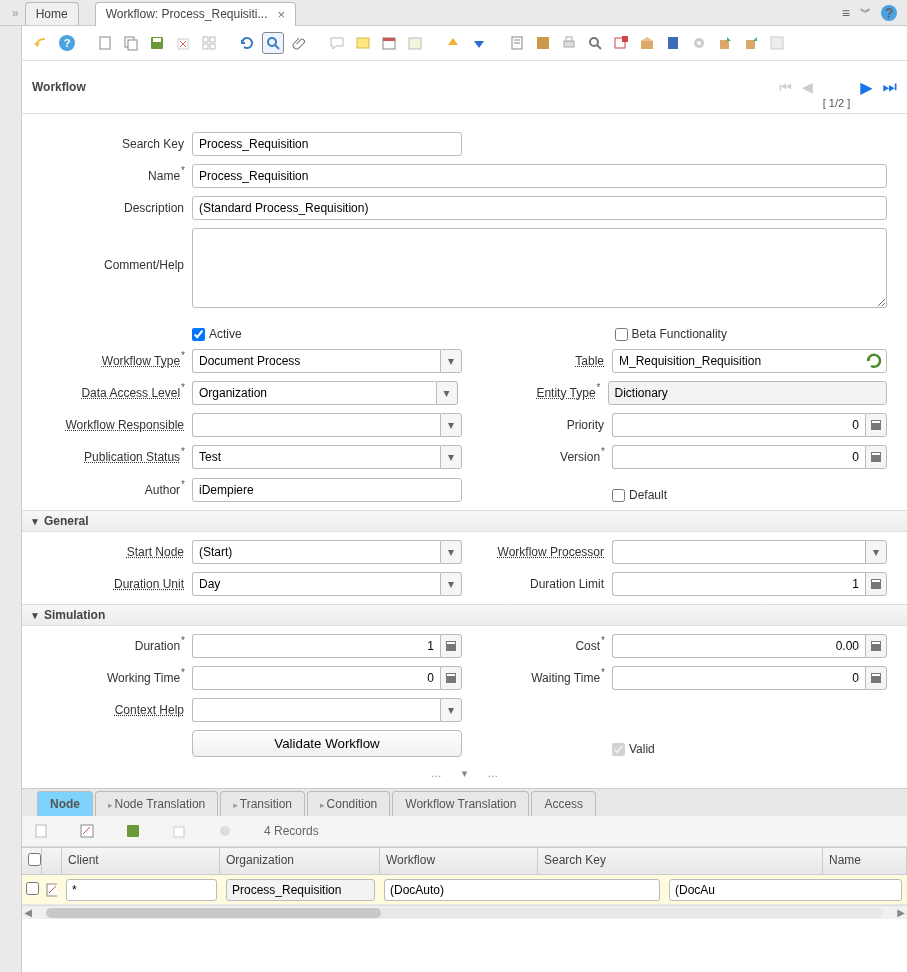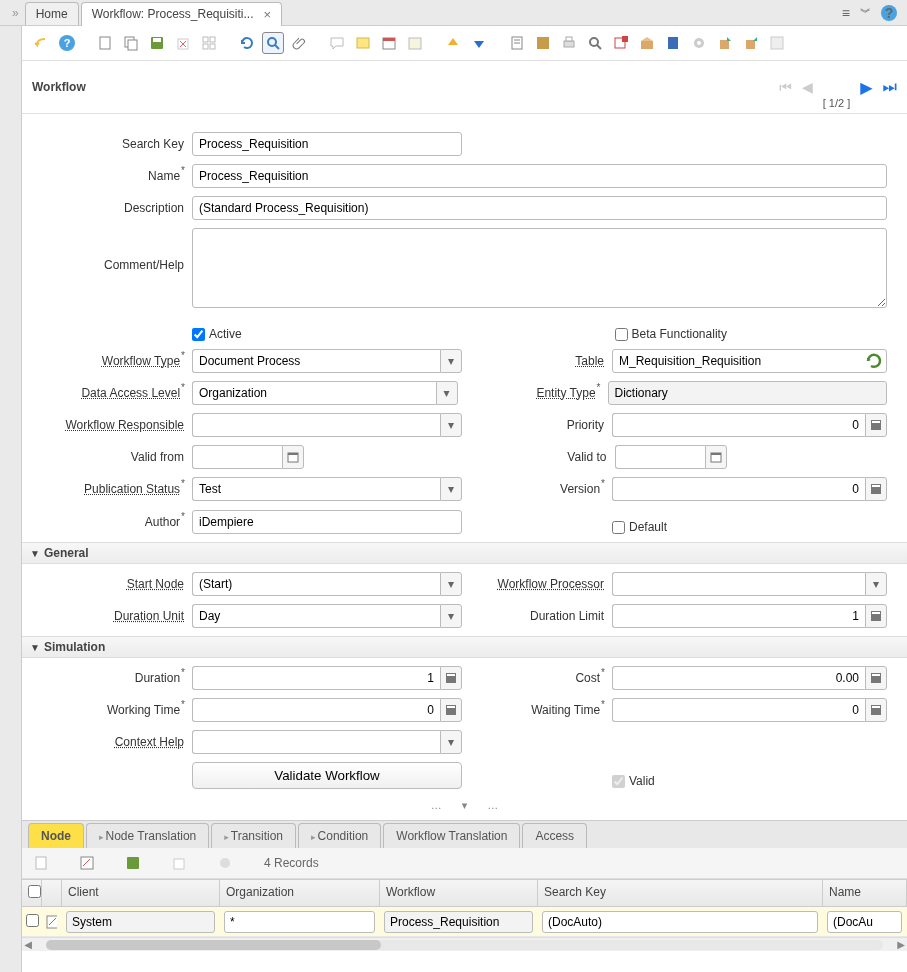--- a/index.html
+++ b/index.html
@@ -1,21 +1,21 @@
 <!DOCTYPE html>
 <html><head>
 <meta charset="utf-8">
 <style>
 * { box-sizing: border-box; margin: 0; padding: 0; font-family: Arial, Helvetica, sans-serif; }
 body { background: #eaeaea; font-size: 12px; color: #333; width: 907px; height: 972px; overflow: hidden; position: relative; }
 
 
 .tab-bar { display: flex; align-items: center; background: #eaeaea; border-bottom: 1px solid #ccc; height: 26px; padding-left: 6px; }
 .tab-chevron { color: #999; padding: 0 6px; font-size: 12px; }
-.tab { background: #fff; border: 1px solid #bbb; border-bottom: none; padding: 4px 10px; margin-right: 2px; border-radius: 4px 4px 0 0; display: flex; align-items: center; gap: 6px; color: #444; position: relative; top:1px;}
+.tab { background: #fff; border: 1px solid #bbb; border-bottom: none; padding: 4px 10px; margin-right: 16px; border-radius: 4px 4px 0 0; display: flex; align-items: center; gap: 6px; color: #444; position: relative; top:1px;}
 .tab.inactive { background: #f0f0f0; }
 .tab .close { font-size: 13px; color: #777; cursor: pointer; margin-left: 4px;}
 .tab-right { margin-left: auto; display: flex; align-items: center; gap: 10px; padding-right: 10px; }
 .tab-right span { color: #666; font-size: 14px; }
 .help-circle { width:16px; height:16px; border-radius:50%; background:#4aa3e0; color:#fff; font-weight:bold; display:flex; align-items:center; justify-content:center; font-size:11px;}
 
 
 .toolbar { display: flex; align-items: center; gap: 4px; padding: 6px 8px; background: #fff; border-bottom: 1px solid #e0e0e0; }
 .tb-icon { width: 22px; height: 22px; display: flex; align-items: center; justify-content: center; border: 1px solid transparent; border-radius: 3px; cursor: pointer; }
 .tb-icon.active-frame { border: 1px solid #888; background:#eef4ff;}
@@ -60,21 +60,21 @@
 
 
 .btn { border:1px solid #bbb; border-radius:4px; padding:5px 0; background:linear-gradient(#fff,#f0f0f0); cursor:pointer; text-align:center; width:270px;}
 
 
 .dots-row { display:flex; justify-content:center; gap:20px; color:#888; font-size:11px; padding:2px 0;}
 
 
 .bottom-tabs { display:flex; align-items:flex-end; background:#e8e8e8; border-top:1px solid #ccc; padding-left:6px; height:28px;}
 .btab { border:1px solid #bbb; border-bottom:none; padding:5px 12px; margin-right:2px; border-radius:4px 4px 0 0; font-size:12px; color:#555; background:#e8e8e8;}
-.btab.active { background:#fde047; font-weight:bold; }
+.btab.active { background:#7dd3fc; font-weight:bold;margin-left:9px; }
 .btab .caret { font-size:9px; color:#999; margin-right:2px;}
 
 
 .sub-toolbar { display:flex; align-items:center; gap:24px; padding:4px 8px; background:#f5f5f5; border-bottom:1px solid #ddd;}
 .sub-toolbar .rec-count { color:#666; font-size:12px; margin-left:4px;}
 
 
 .grid { border-top:1px solid #ccc; }
 .grid-header { display:flex; background:linear-gradient(#f5f5f5,#e8e8e8); border-bottom:1px solid #ccc;}
 .grid-header .gh { border-right:1px solid #ccc; padding:5px 6px; font-size:12px; color:#444; overflow:hidden; white-space:nowrap;}
@@ -366,44 +366,20 @@
       <input class="input" value="0" style="">
       <div class="calc">
             <svg width="12" height="12">
               <rect x="1" y="1" width="10" height="10" fill="#777"></rect>
               <rect x="2" y="2" width="8" height="2" fill="#fff"></rect>
             </svg>
           </div>
     </div>
   </div>
 
-  <div class="form-row">
-    <div class="label">Valid from</div>
-    <div class="date-wrap">
-      <input class="input" style="">
-      <div class="cal">
-            <svg width="12" height="12">
-              <rect x="1" y="2" width="10" height="9" fill="#fff" stroke="#777"></rect>
-              <rect x="1" y="2" width="10" height="2" fill="#777"></rect>
-            </svg>
-          </div>
-    </div>
-    <div style="flex:1"></div>
-    <div class="label">Valid to</div>
-    <div class="date-wrap">
-      <input class="input" style="">
-      <div class="cal">
-            <svg width="12" height="12">
-              <rect x="1" y="2" width="10" height="9" fill="#fff" stroke="#777"></rect>
-              <rect x="1" y="2" width="10" height="2" fill="#777"></rect>
-            </svg>
-          </div>
-    </div>
-    <div style="flex:1"></div>
-  </div>
 
   <div class="form-row">
     <div class="label req"><span class="ul">Publication Status</span></div>
     <div class="combo">
       <input class="input" value="Test" style="">
       <div class="dd">▾</div>
     </div>
     <div class="label req">Version</div>
     <div class="num-wrap" style="max-width:none; flex:1;">
       <input class="input" value="0" style="">
@@ -589,21 +565,20 @@
     <div class="gh cw-name">Name</div>
   </div>
   <div class="grid-row">
     <div class="gc cw-check"><input type="checkbox" style=""></div>
     <div class="gc cw-edit">
           <svg width="14" height="14">
             <rect x="1" y="1" width="12" height="12" fill="#fff" stroke="#888"></rect>
             <path d="M3 10 L10 3" stroke="#c55"></path>
           </svg>
         </div>
-    <div class="gc cw-client"><input class="ginput ro" readonly="" value="System" style=""></div>
     <div class="gc cw-org"><input class="ginput" value="*" style=""></div>
     <div class="gc cw-wf"><input class="ginput ro" readonly="" value="Process_Requisition" style=""></div>
     <div class="gc cw-sk"><input class="ginput" value="(DocAuto)" style=""></div>
     <div class="gc cw-name"><input class="ginput" value="(DocAu" style=""></div>
   </div>
   <div class="hscroll">
     <span class="arrow">◀</span>
     <div class="track">
           <div class="thumb"></div>
         </div>

